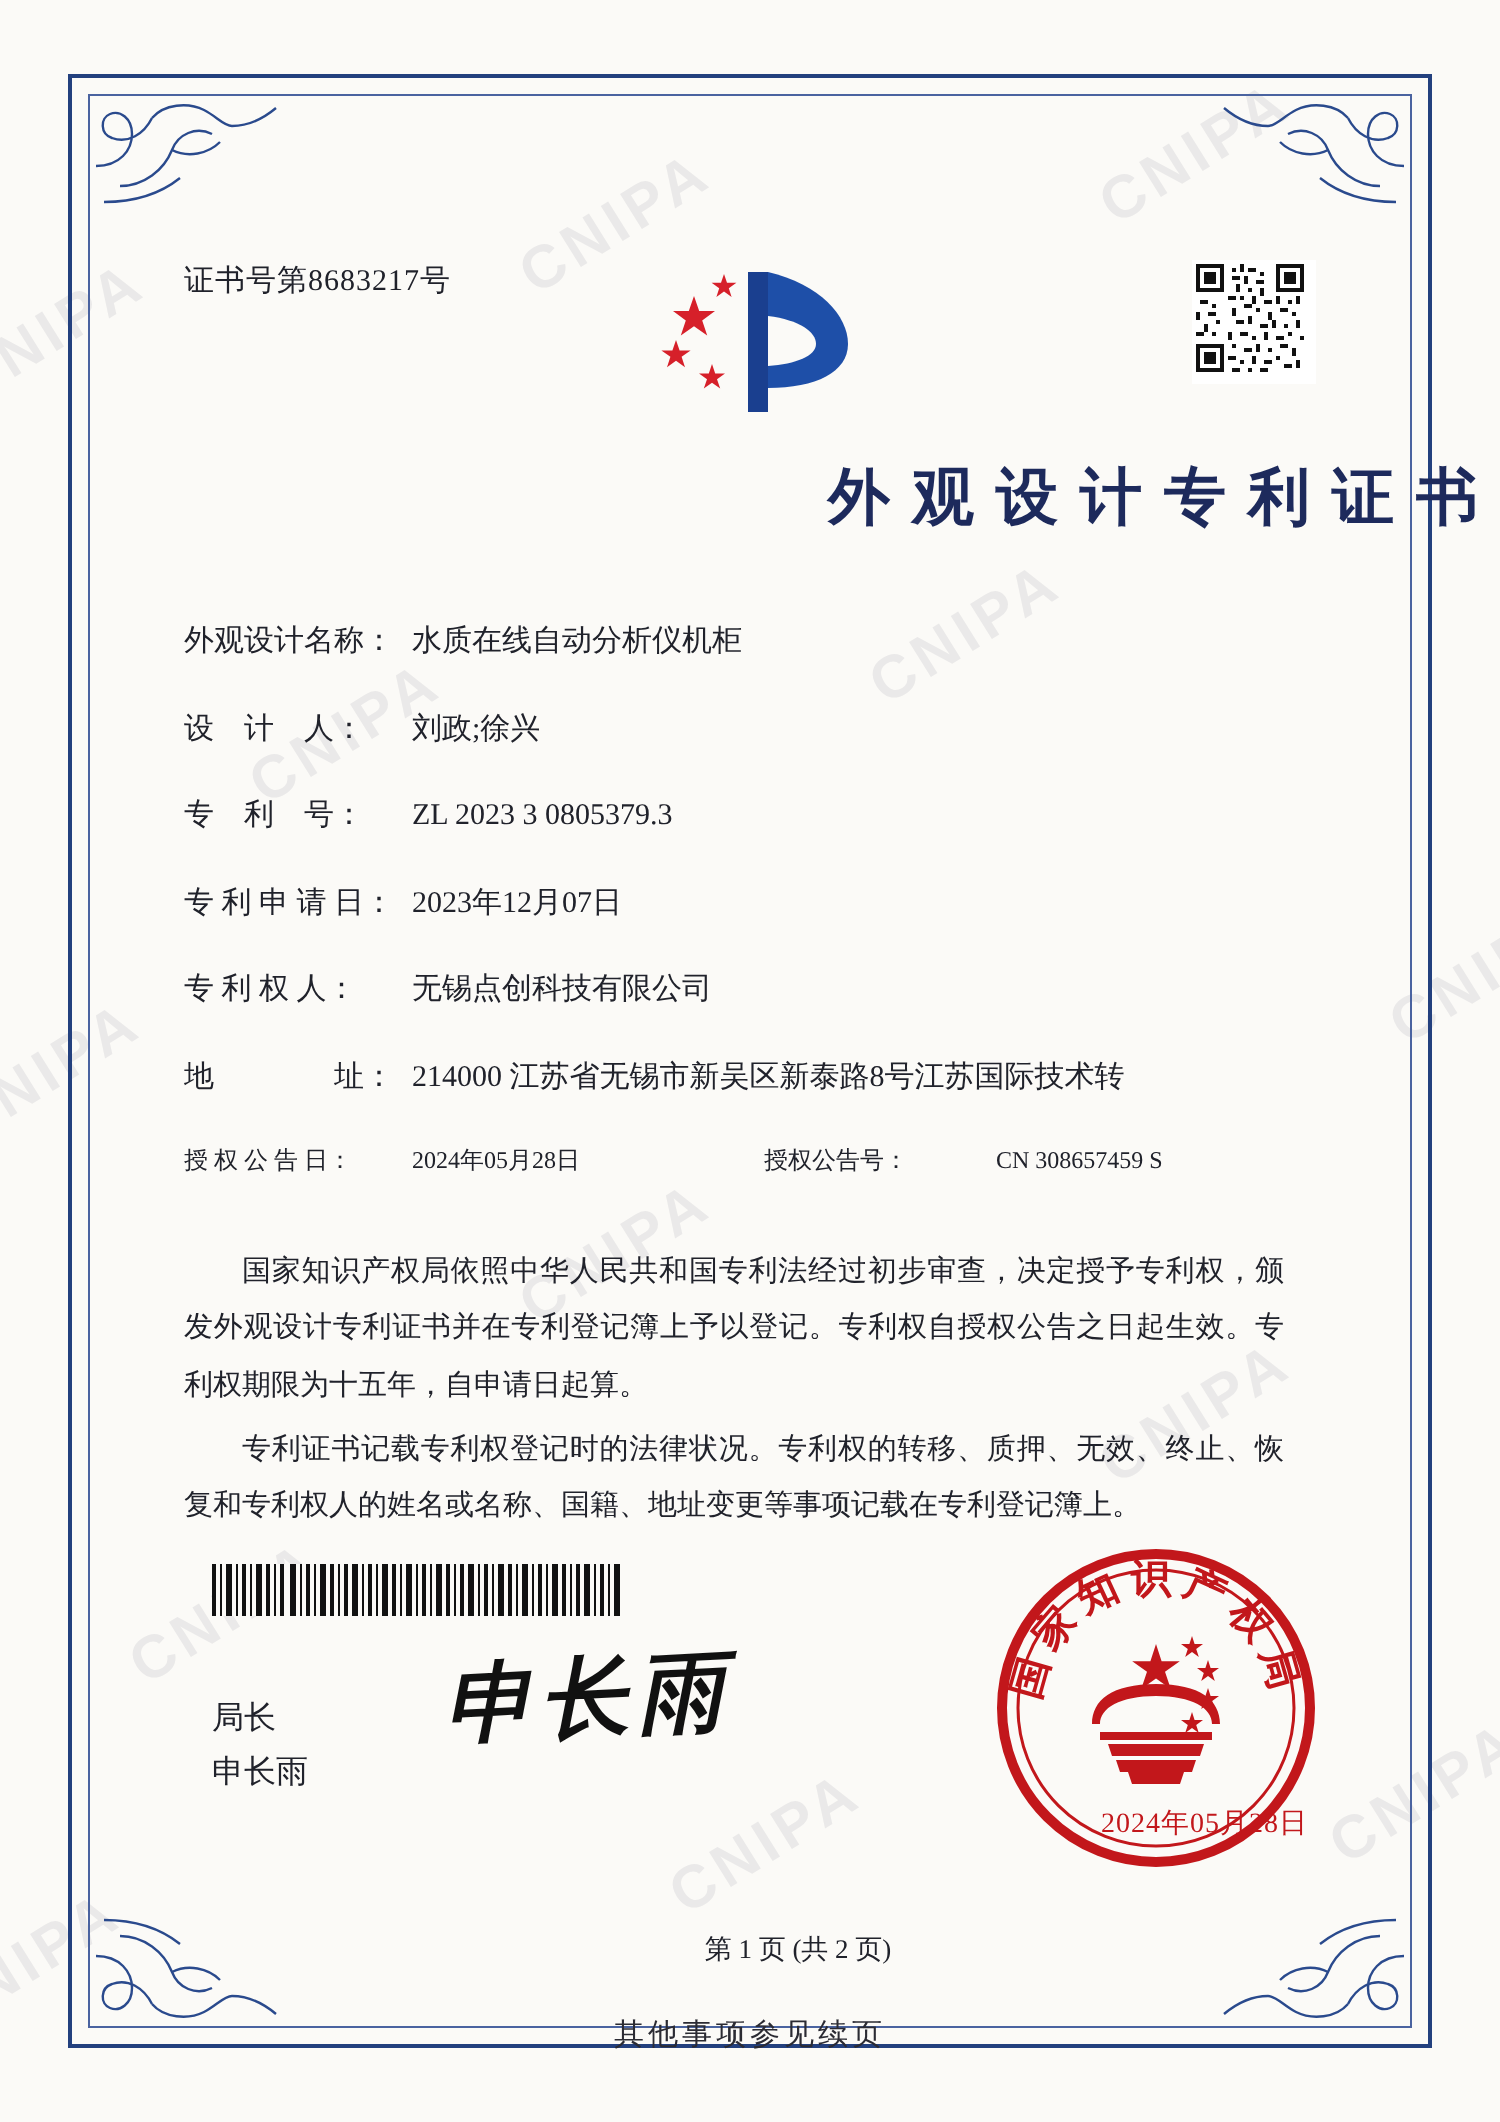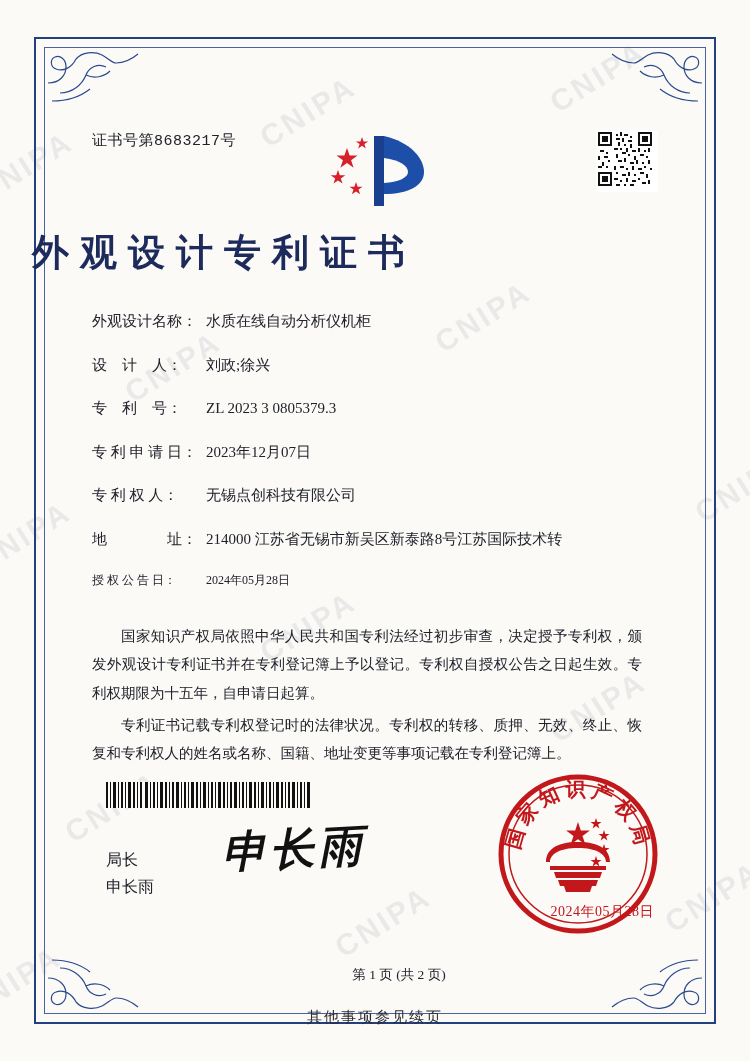--- a/index.html
+++ b/index.html
@@ -81,21 +81,20 @@
   .corner.bl { left: 46px; bottom: 49px; transform: scaleY(-1); }
   .corner.br { right: 46px; bottom: 49px; transform: scale(-1, -1); }
 
   
   .cert-no {
     position: absolute;
     left: 92px;
     top: 131px;
     font-size: 15px;
     letter-spacing: 0.5px;
-    font-family: Liberation Mono, monospace;
   }
   .qr {
     position: absolute;
     right: 92px;
     top: 130px;
     width: 58px;
     height: 58px;
     background: #fff;
     padding: 2px;
   }
@@ -110,22 +109,22 @@
     display: flex;
     justify-content: center;
     align-items: flex-start;
   }
 
   .doc-title {
     position: absolute;
     left: 0;
     right: 0;
     top: 228px;
-    text-align: left;
-    font-size: 37px;
+    text-align: right;
+    font-size: 31px;
     letter-spacing: 11px;
     color: #1d2a5c;
     font-family: "DejaVu Serif", serif;
     font-weight: 700;
     text-indent: 11px;
     padding-left: 21px;
   }
 
   
   .fields {
@@ -447,20 +446,24 @@
       <div class="field-value">
         <span>214000 江苏省无锡市新吴区新泰路8号江苏国际技术转</span>
       </div>
     </div>
 
     <div class="row-split">
       <div class="half first">
         <div class="field-label">授 权 公 告 日：</div>
         <div class="field-value">2024年05月28日</div>
       </div>
+      <div class="half second">
+        <div class="field-label">授权公告号：</div>
+        <div class="field-value">CN 308657459 S</div>
+      </div>
     </div>
   </div>
 
   <div class="paragraphs">
     <p>国家知识产权局依照中华人民共和国专利法经过初步审查，决定授予专利权，颁发外观设计专利证书并在专利登记簿上予以登记。专利权自授权公告之日起生效。专利权期限为十五年，自申请日起算。</p>
     <p>专利证书记载专利权登记时的法律状况。专利权的转移、质押、无效、终止、恢复和专利权人的姓名或名称、国籍、地址变更等事项记载在专利登记簿上。</p>
   </div>
 
   <div class="barcode">
     <svg width="204" height="26" viewBox="0 0 204 26" shape-rendering="crispEdges">

